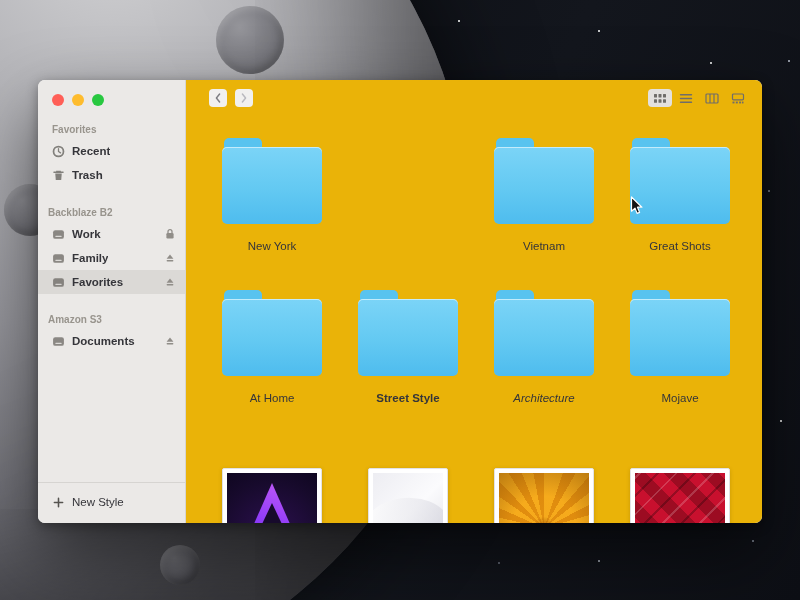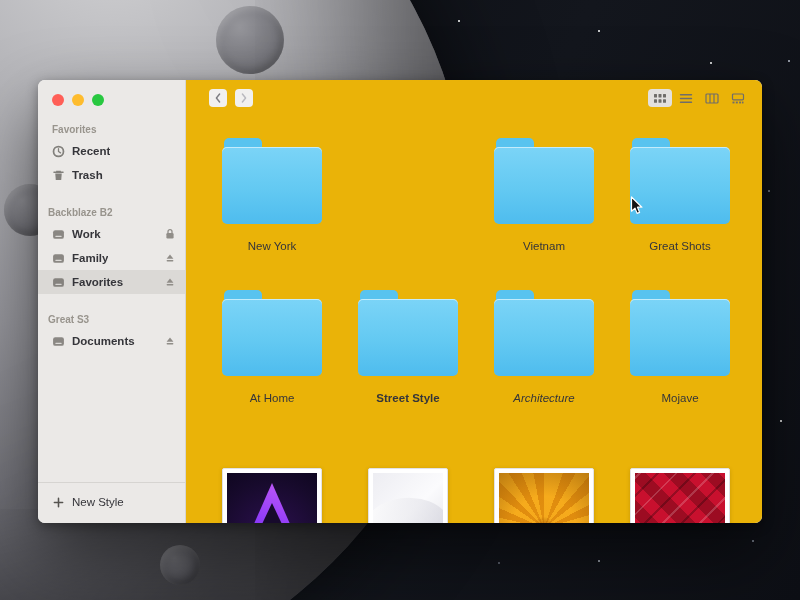--- a/index.html
+++ b/index.html
@@ -182,21 +182,21 @@
       <span class="s-label">Favorites</span>
       <span class="flex-sp"></span>
       <span class="accessory">
         <svg width="10" height="10" viewBox="0 0 10 10">
             <path d="M5 1.4 8.4 5.8H1.6z" fill="#908d88"></path>
             <rect x="1.6" y="7" width="6.8" height="1.5" rx="0.7" fill="#908d88"></rect>
           </svg>
       </span>
     </div>
 
-    <div class="section-title mt">Great S3</div>
+    <div class="section-title mt">Amazon S3</div>
 
     <div class="side-item">
       <span class="s-icon">
         <svg width="13" height="13" viewBox="0 0 12 12">
             <rect x="1" y="2" width="10" height="8" rx="2" fill="#8a8783"></rect>
             <rect x="3" y="7.1" width="6" height="1.2" rx="0.6" fill="#dcdad7"></rect>
           </svg>
       </span>
       <span class="s-label">Documents</span>
       <span class="flex-sp"></span>

